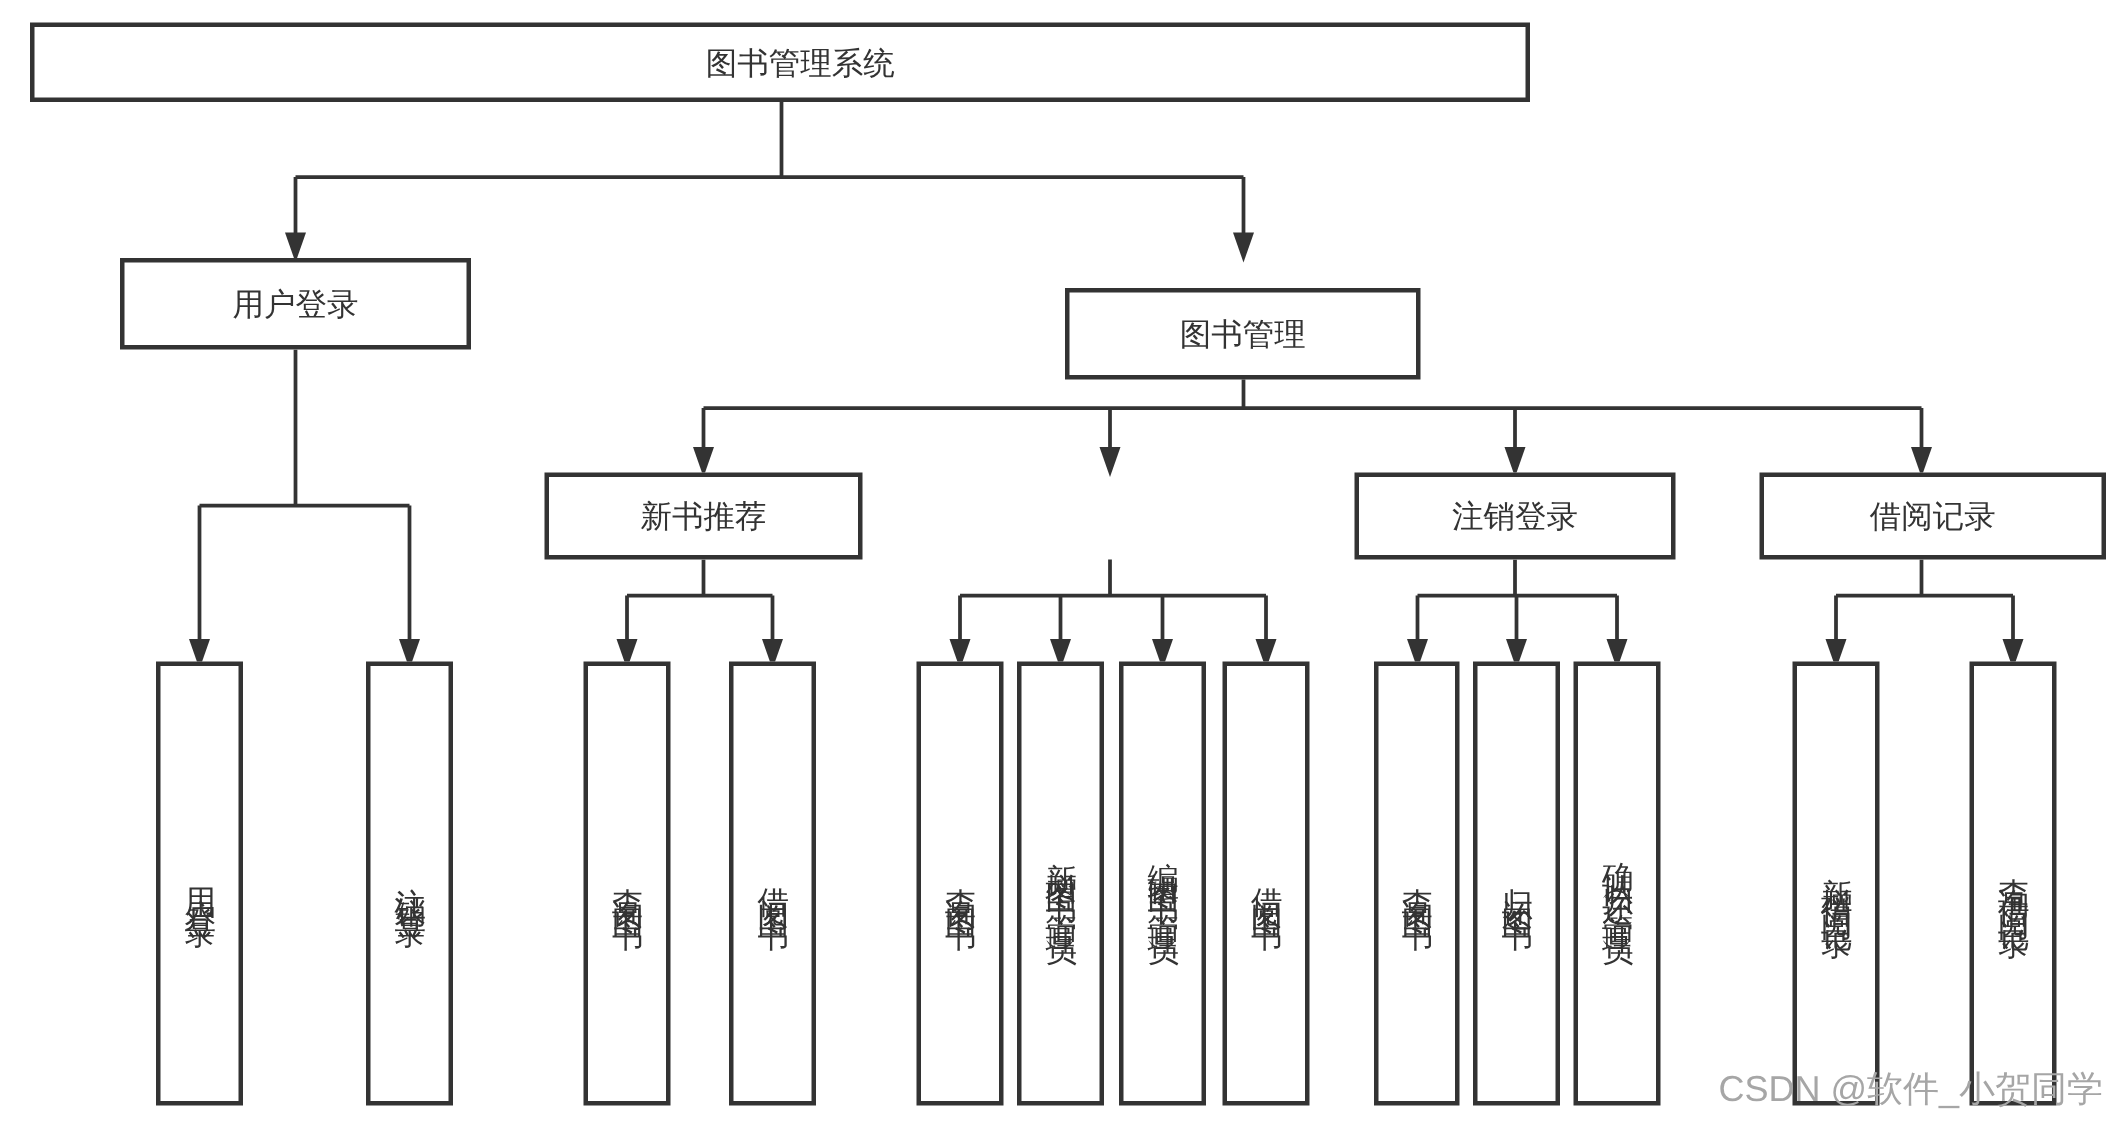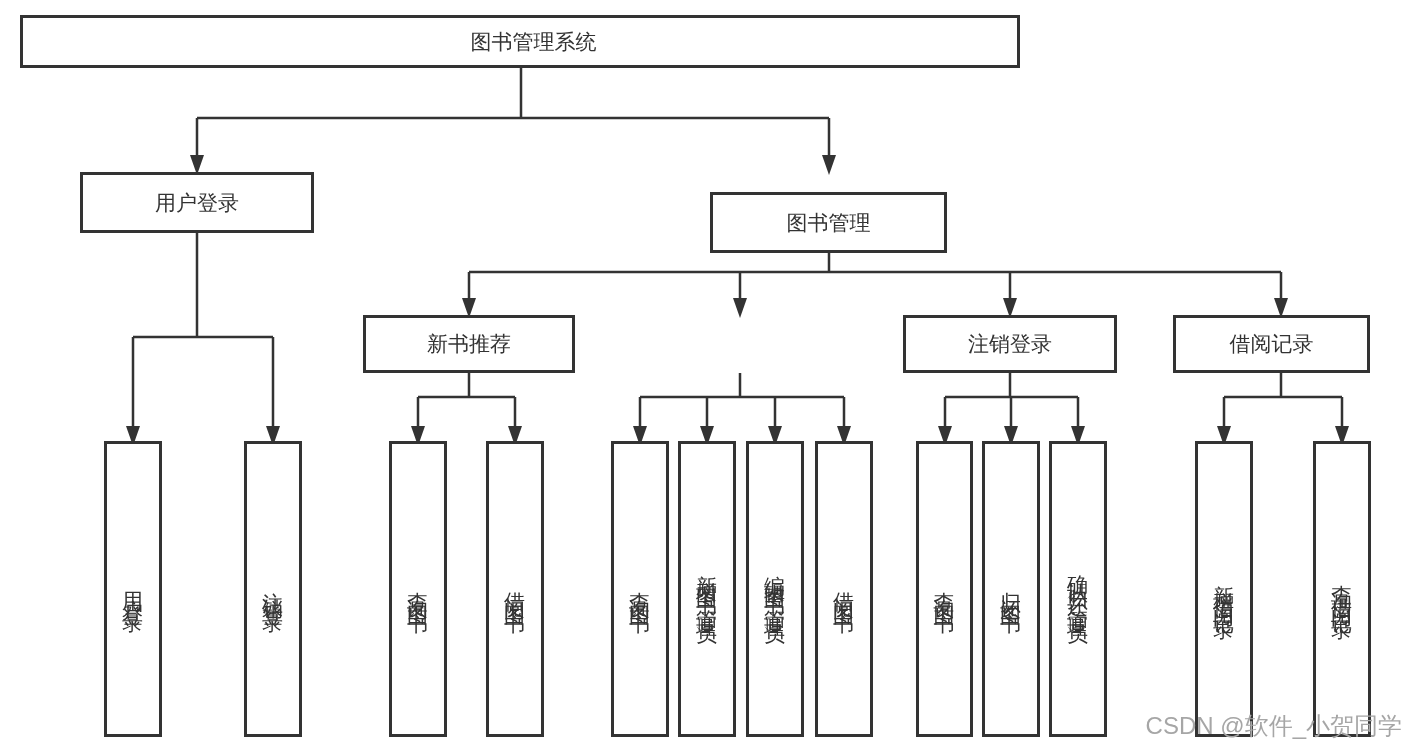--- a/index.html
+++ b/index.html
@@ -97,21 +97,21 @@
   <div class="node h-node" style="left:710px;top:172px;width:237px;height:61px;margin-top:20px;">
     <span>图书管理</span>
   </div>
 
   <div class="node h-node" style="left:363px;top:315px;width:212px;height:58px;">
     <span>新书推荐</span>
   </div>
   <div class="node h-node" style="left:903px;top:315px;width:214px;height:58px;">
     <span>注销登录</span>
   </div>
-  <div class="node h-node" style="left:1173px;top:315px;width:197px;height:58px;">
+  <div class="node h-node" style="left:1173px;top:315px;width:231px;height:58px;">
     <span>借阅记录</span>
   </div>
 
   <div class="node leaf" style="left:104px;top:441px;width:58px;height:296px;">
     <span>用户登录</span>
   </div>
   <div class="node leaf" style="left:244px;top:441px;width:58px;height:296px;">
     <span>注销登录</span>
   </div>
 

